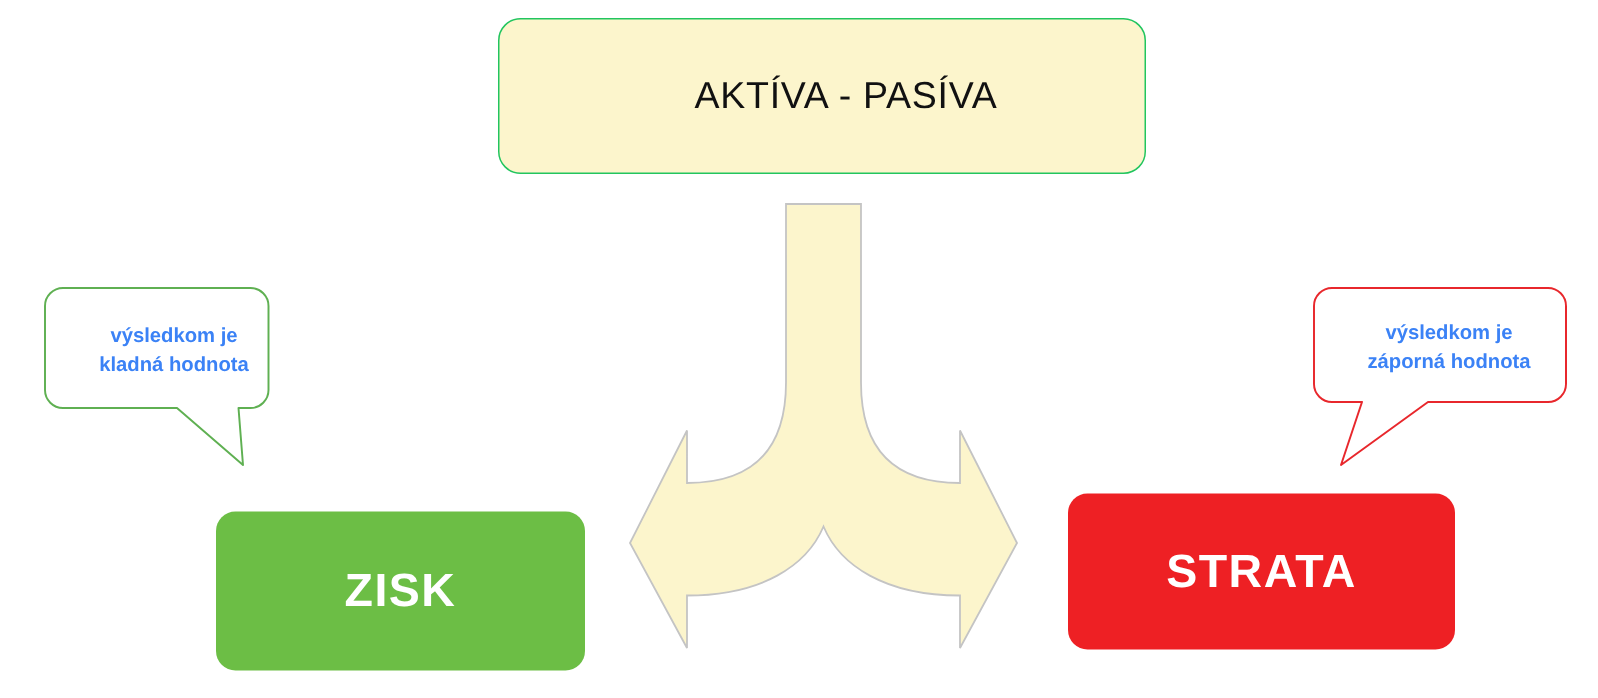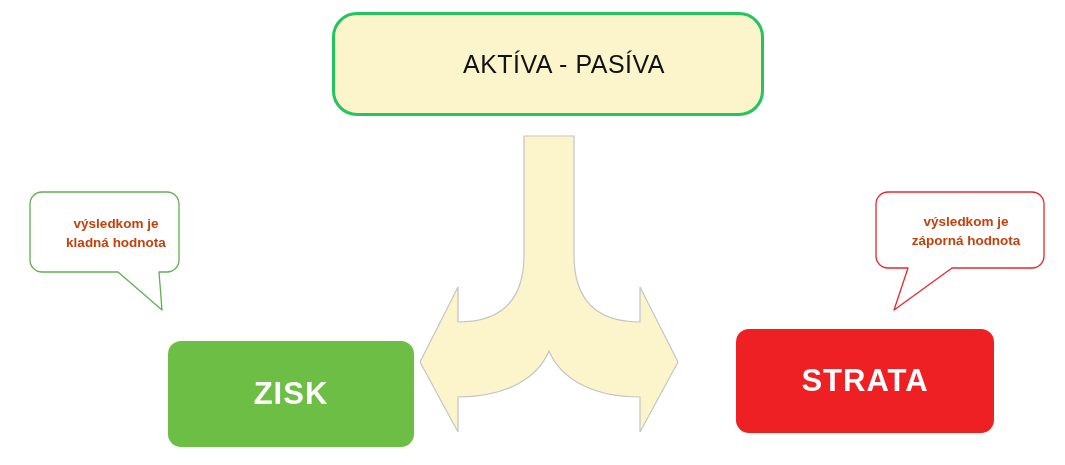--- a/index.html
+++ b/index.html
@@ -19,22 +19,22 @@
   }
 
   
   .node-top {
     position: absolute;
     left: 332px;
     top: 12px;
     width: 432px;
     height: 104px;
     background: #FCF5CC;
-    border: 3px solid #22c55e;
-    border-radius: 25px;
+    border: 1px solid #22c55e;
+    border-radius: 15px;
     box-sizing: border-box;
     display: flex;
     align-items: center;
     justify-content: center;
     padding-left: 32px;
   }
   .node-top-label {
     font-size: 25px;
     color: #111111;
     letter-spacing: 0.5px;
@@ -42,21 +42,20 @@
   }
 
   
   .node-outcome {
     position: absolute;
     box-sizing: border-box;
     border-radius: 13px;
     display: flex;
     align-items: center;
     justify-content: center;
-    margin-left: 24px;
   }
   .node-outcome-label {
     font-size: 31px;
     font-weight: bold;
     color: #ffffff;
     letter-spacing: 1px;
     white-space: nowrap;
   }
   #node-profit {
     left: 144px;
@@ -90,21 +89,21 @@
     position: absolute;
     left: 0;
     top: 0;
     overflow: visible;
   }
   .callout-text {
     position: absolute;
     text-align: center;
     font-size: 13.5px;
     font-weight: bold;
-    color: #c2410c;
+    color: #3b82f6;
     line-height: 19px;
     white-space: pre-line;
   }
   #callout-profit {
     left: 28px;
     top: 190px;
     width: 160px;
     height: 125px;
   }
   #callout-profit .callout-text {

